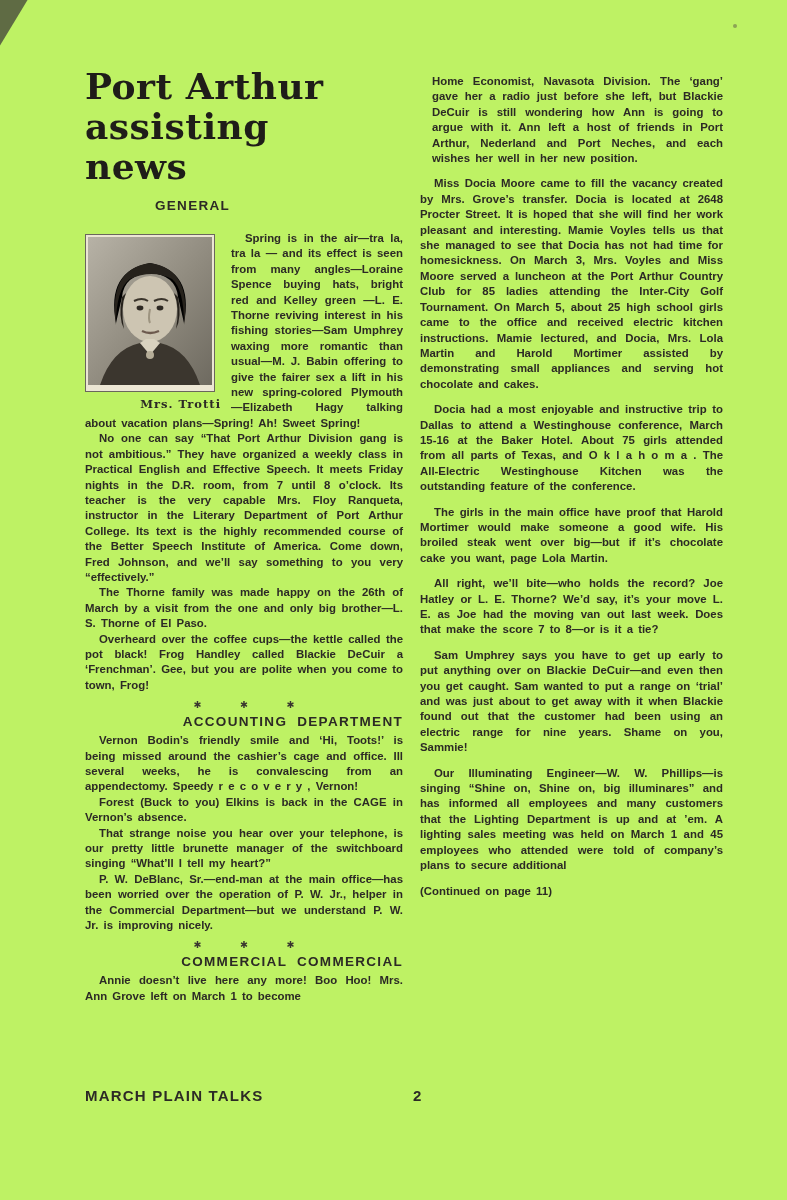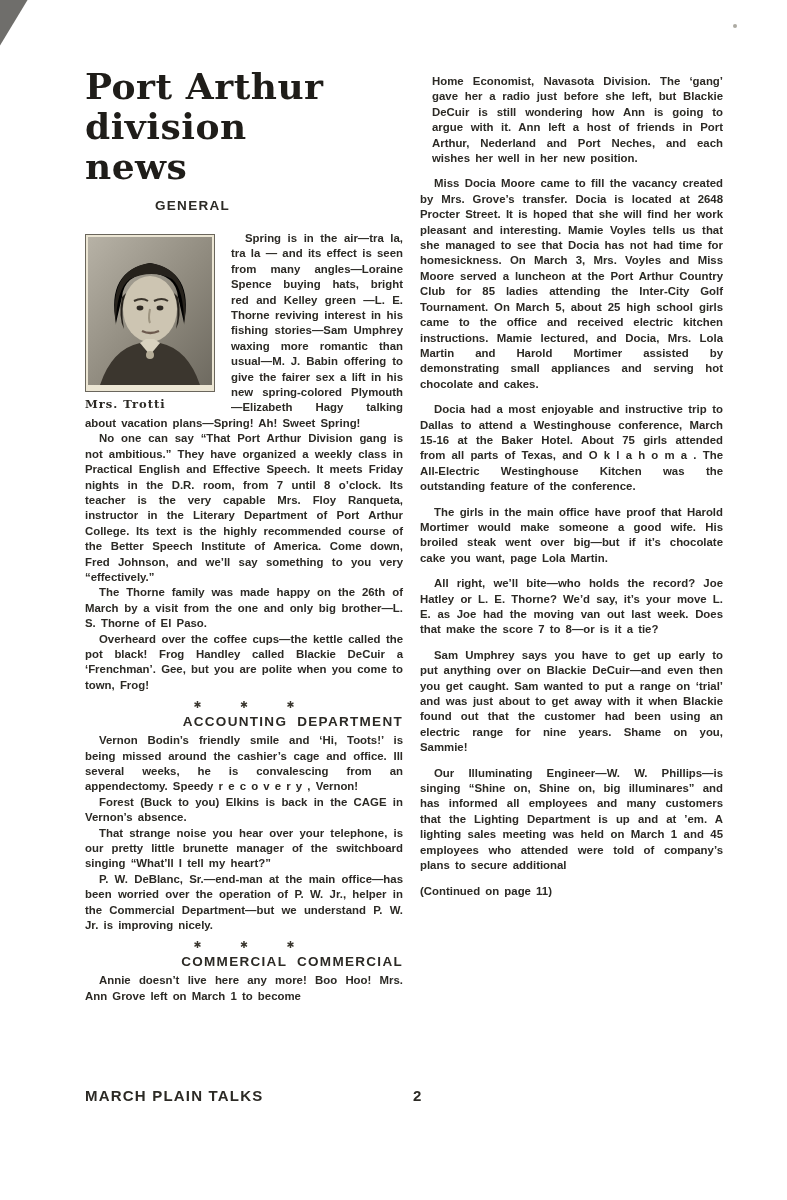--- a/index.html
+++ b/index.html
@@ -1,21 +1,21 @@
 <!DOCTYPE html>
 <html><head>
 <meta charset="utf-8">
 <style>
   html,body { margin:0; padding:0; }
   body {
     width:787px; height:1200px; position:relative; overflow:hidden;
     background:#f6f0de;
     font-family:"Liberation Sans", sans-serif;
   }
-  .page { position:absolute; inset:0; background:#ffffff; }
+  .page { position:absolute; inset:0; background:#bef264; }
 
   
   .corner-smudge {
     position:absolute; top:-14px; left:-16px; width:52px; height:86px;
     background:#3f3e3a; opacity:.75;
     clip-path: polygon(0 0, 100% 0, 0 100%);
     filter: blur(4px);
   }
   .speck { position:absolute; width:4px; height:4px; border-radius:50%; background:rgba(90,85,70,.5); }
 
@@ -50,21 +50,21 @@
 
   .photo-float { float:left; width:136px; margin:3px 10px 2px 0; }
   .photo-frame {
     width:124px; height:152px; background:#ece6d4; padding:2px;
     border:1px solid #6a665c; box-sizing:content-box;
   }
   .photo-frame svg { display:block; width:124px; height:148px; }
   .photo-caption {
     font-family:"DejaVu Serif", serif; font-weight:bold;
     font-size:11.5px; letter-spacing:1px; color:#2c2a25;
-    text-align:left; margin-top:5px;
+    text-align:right; margin-top:5px;
   }
 
   .continued {
     font-weight:bold; font-size:11.6px; color:#5b574c;
     text-indent:0 !important; margin-top:2px;
   }
 
   .footer {
     position:absolute; left:85px; top:1087px; width:640px; height:20px;
     font-weight:bold; font-size:15px; letter-spacing:1.2px; color:#2c2a25;
@@ -74,21 +74,21 @@
 </head>
 <body>
 
 <div class="page">
   <div class="corner-smudge"></div>
   <div class="speck" style="left:733px; top:24px;"></div>
 
   <div class="col-left">
     <div class="masthead">
       <div>Port Arthur</div>
-      <div>division</div>
+      <div>assisting</div>
       <div>news</div>
     </div>
 
     <div class="sec-head general">GENERAL</div>
 
     <div class="body-text">
       <div class="photo-float">
         <div class="photo-frame">
           <svg viewBox="0 0 124 148">
             <defs>

